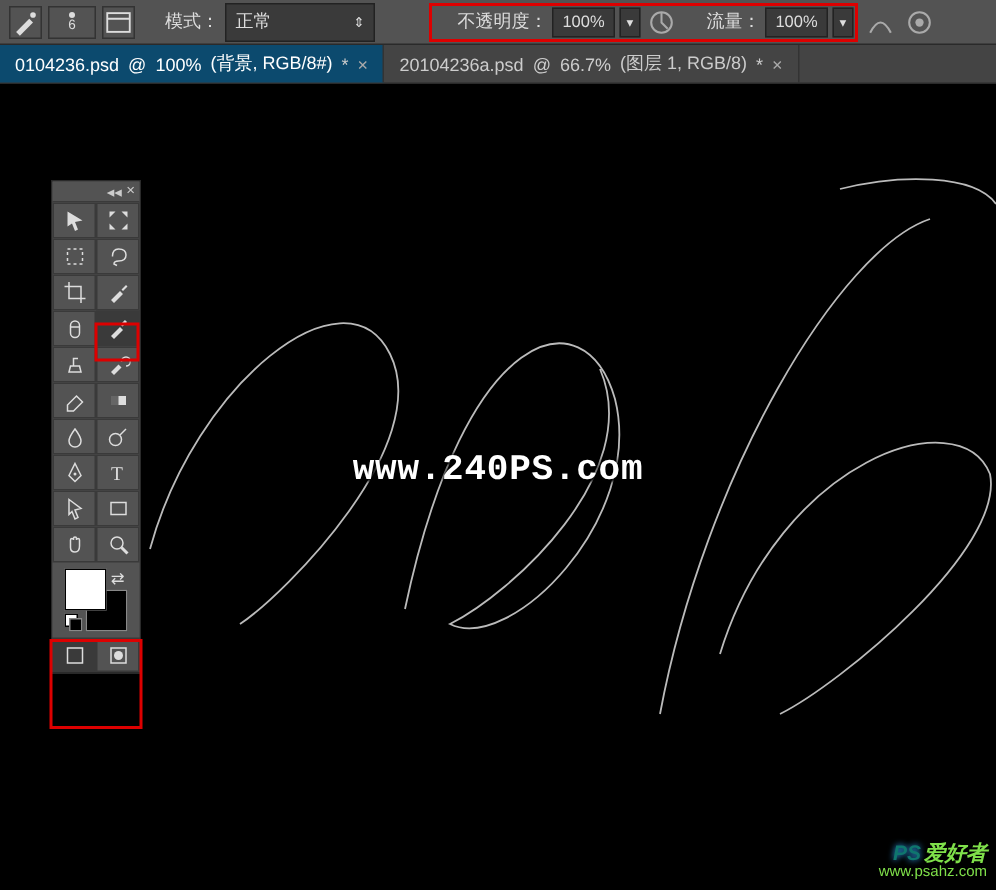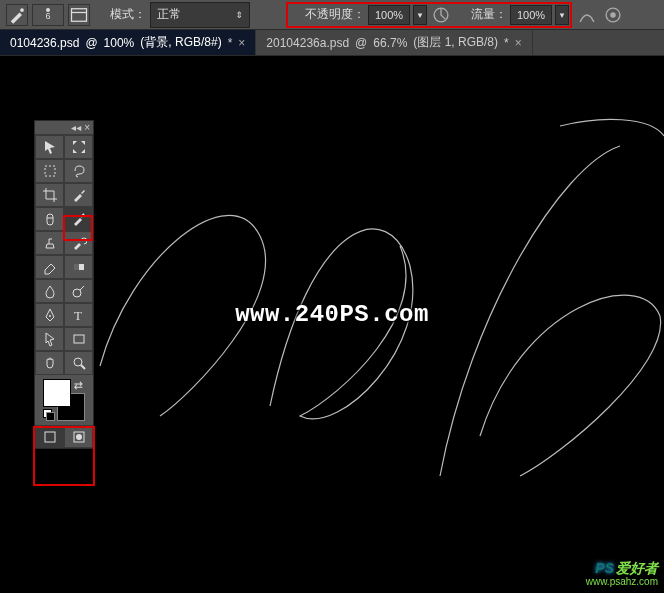--- a/index.html
+++ b/index.html
@@ -16,21 +16,21 @@
   .dropdown.wide { width: 100px; justify-content: space-between; }
   .dropdown .arrow { font-size: 9px; }
   .val-input { width: 42px; height: 20px; background: #3a3a3a; border: 1px solid #222; color: #ddd; text-align: center; font-size: 11px; display:flex; align-items:center; justify-content:center;}
   .val-arrow { width: 14px; height: 20px; background: #3a3a3a; border: 1px solid #222; display: flex; align-items: center; justify-content: center; font-size: 9px; }
   .red-box { border: 2px solid #d00; padding: 1px; display: flex; align-items: center; gap: 3px; height: 26px; }
   .pressure-icon { width: 22px; height: 22px; display:flex; align-items:center; justify-content:center; }
 
   
   .tab-bar { height: 26px; background: #444; display: flex; align-items: stretch; border-bottom: 1px solid #2a2a2a; }
   .tab { display: flex; align-items: center; padding: 0 10px; color: #ccc; gap: 6px; font-size: 12px; border-right: 1px solid #333;}
-  .tab.active { background: #0f172a; color: #fff; }
+  .tab.active { background: #0c4a6e; color: #fff; }
   .tab .close { font-size: 12px; color: #aaa; }
   .dirty { color: #ccc; }
 
   
   .canvas-area { position: absolute; top: 56px; left: 0; right: 0; bottom: 0; background: #000; }
   .script-svg { position: absolute; top: 0; left: 0; }
   .watermark { position: absolute; left: 50%; top: 48%; transform: translate(-50%,-50%); color: #fff; font-size: 24px; font-weight: bold; font-family: Liberation Mono, monospace; text-shadow: 0 0 6px #000, 0 0 3px #000, 1px 1px 2px #000; letter-spacing: 0.5px;}
   .corner-wm { position: absolute; right: 6px; bottom: 6px; color: #7fe04a; font-size: 14px; font-style: italic; font-weight: bold; text-shadow: 1px 1px 2px #000; display:flex; flex-direction:column; align-items:flex-end; line-height:1.1;}
   .corner-wm .sub { font-size: 10px; color: #7fe04a; font-style: normal; font-weight:normal;text-align:right;}
   .corner-wm .ps { color:#0f766e; text-shadow:0 0 4px #3af,1px 1px 2px #000; margin-right:2px;}

